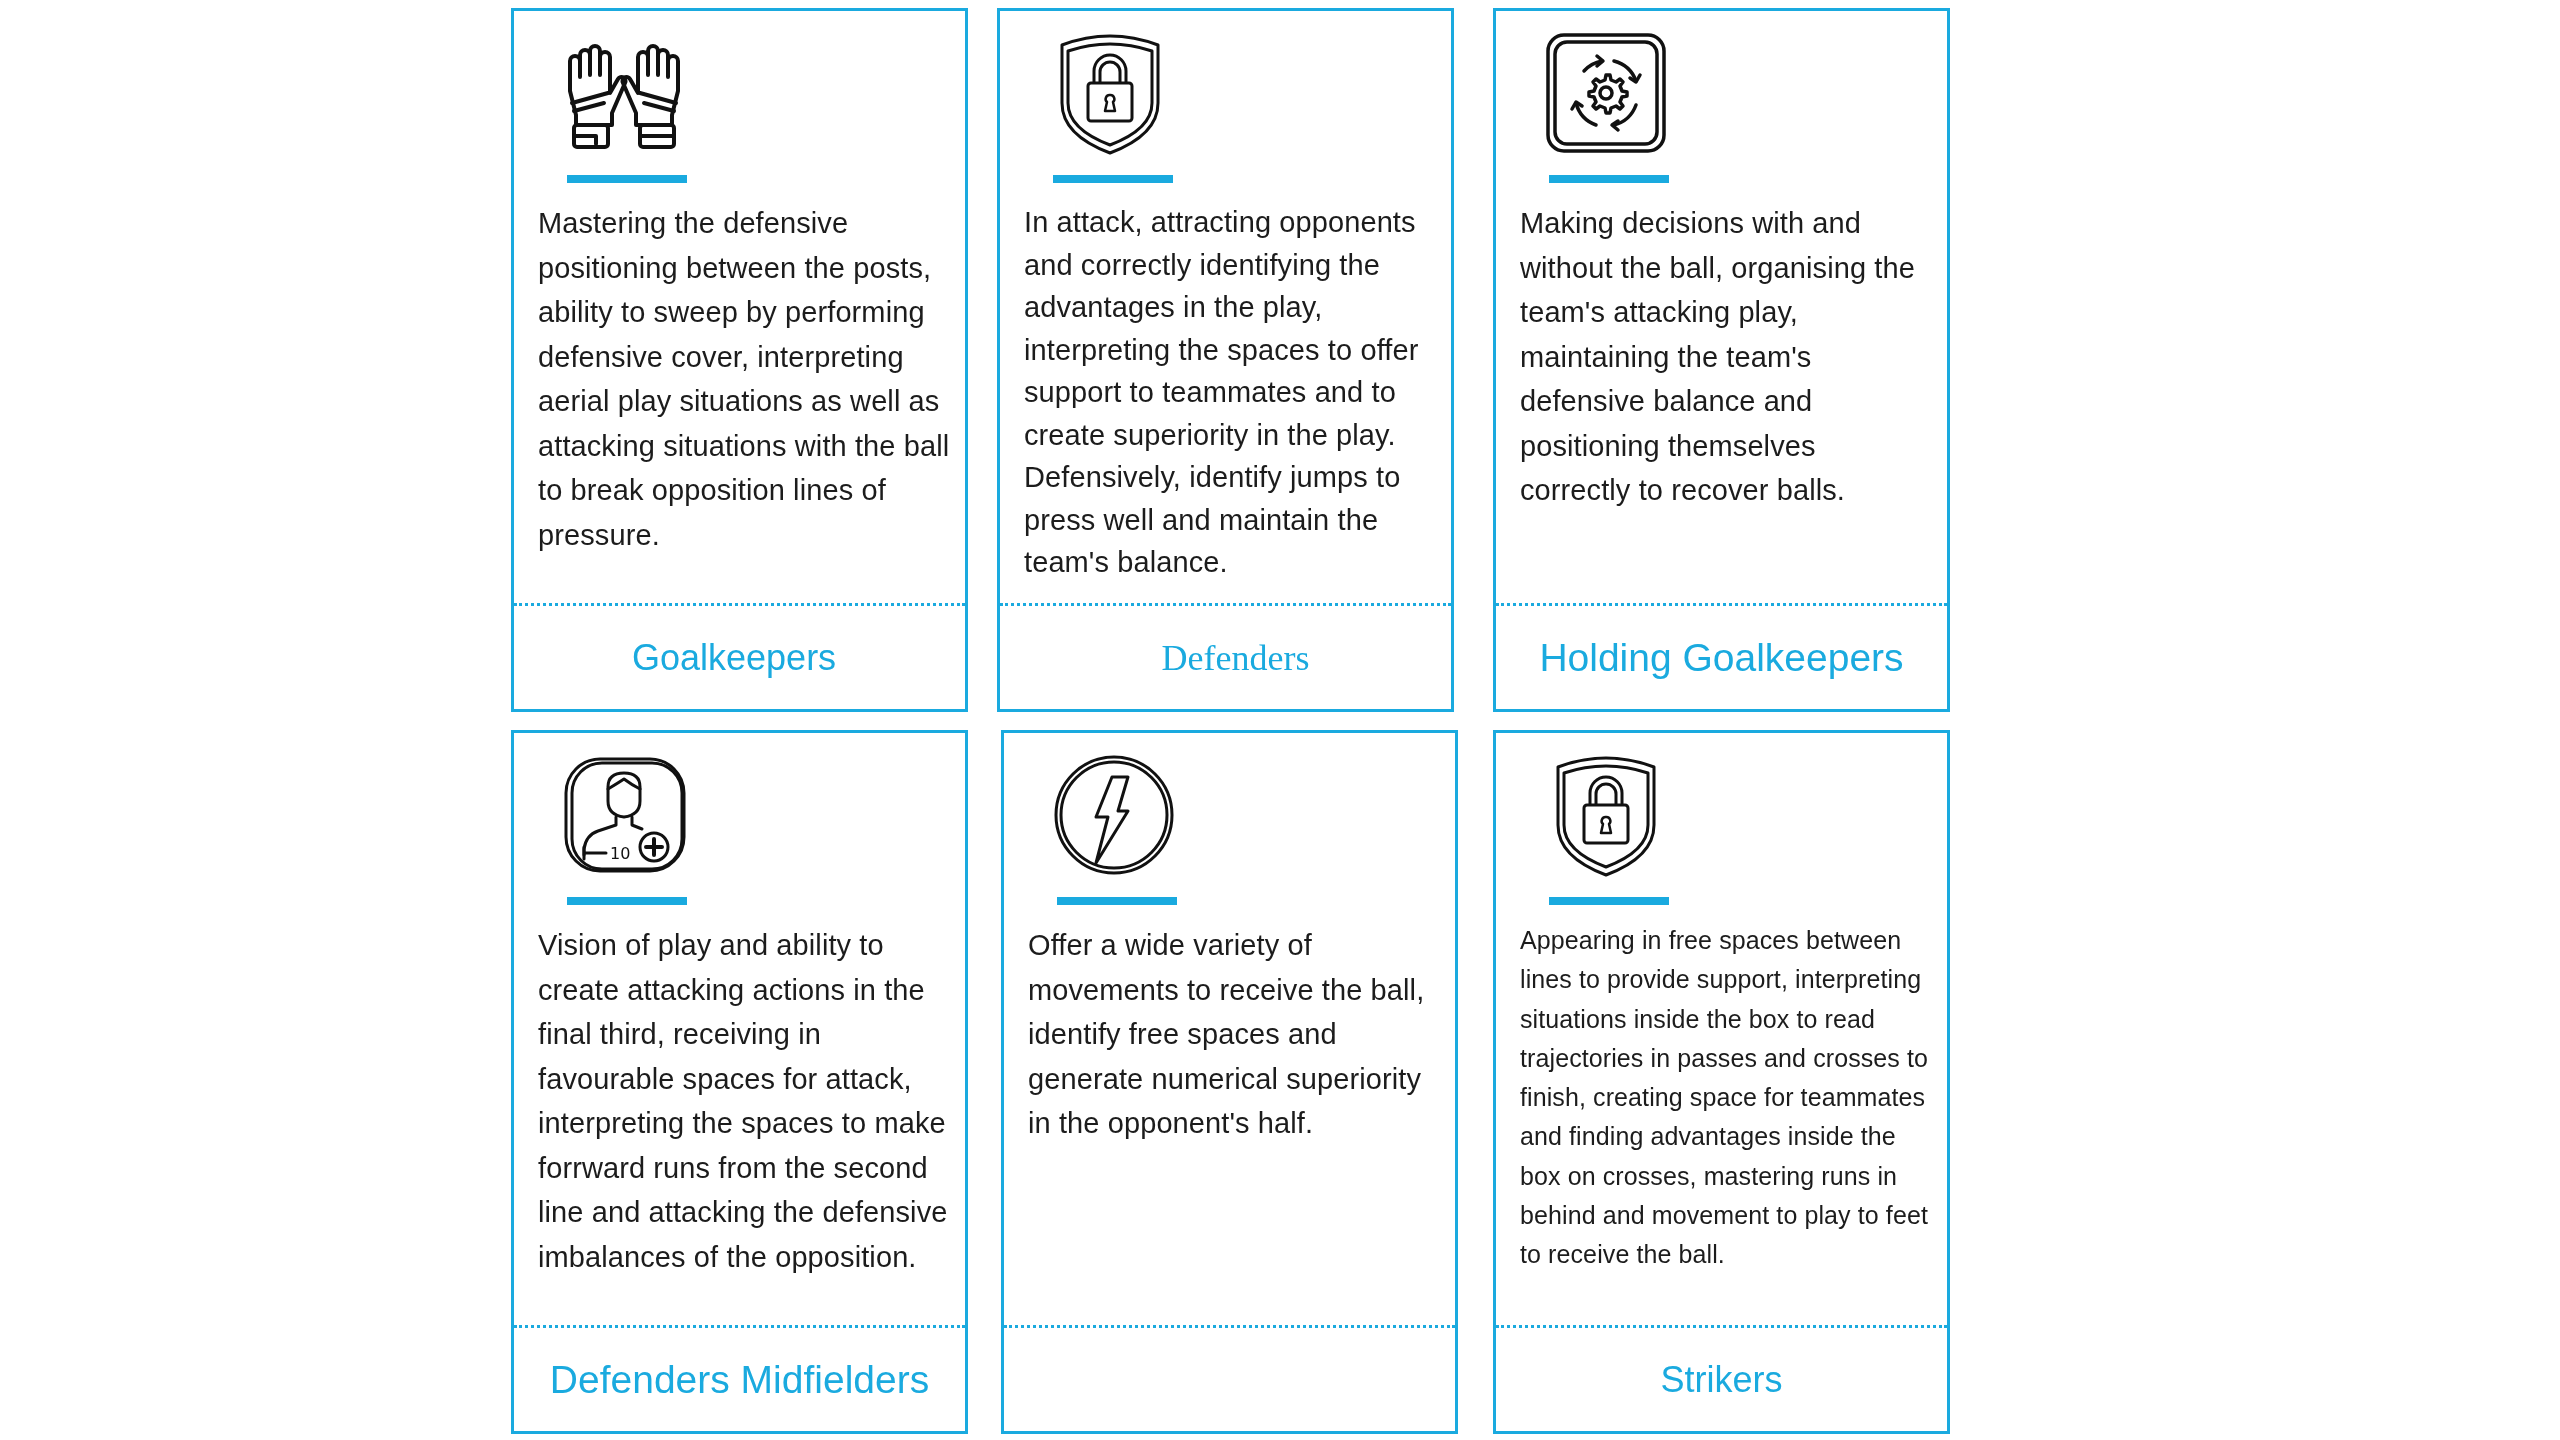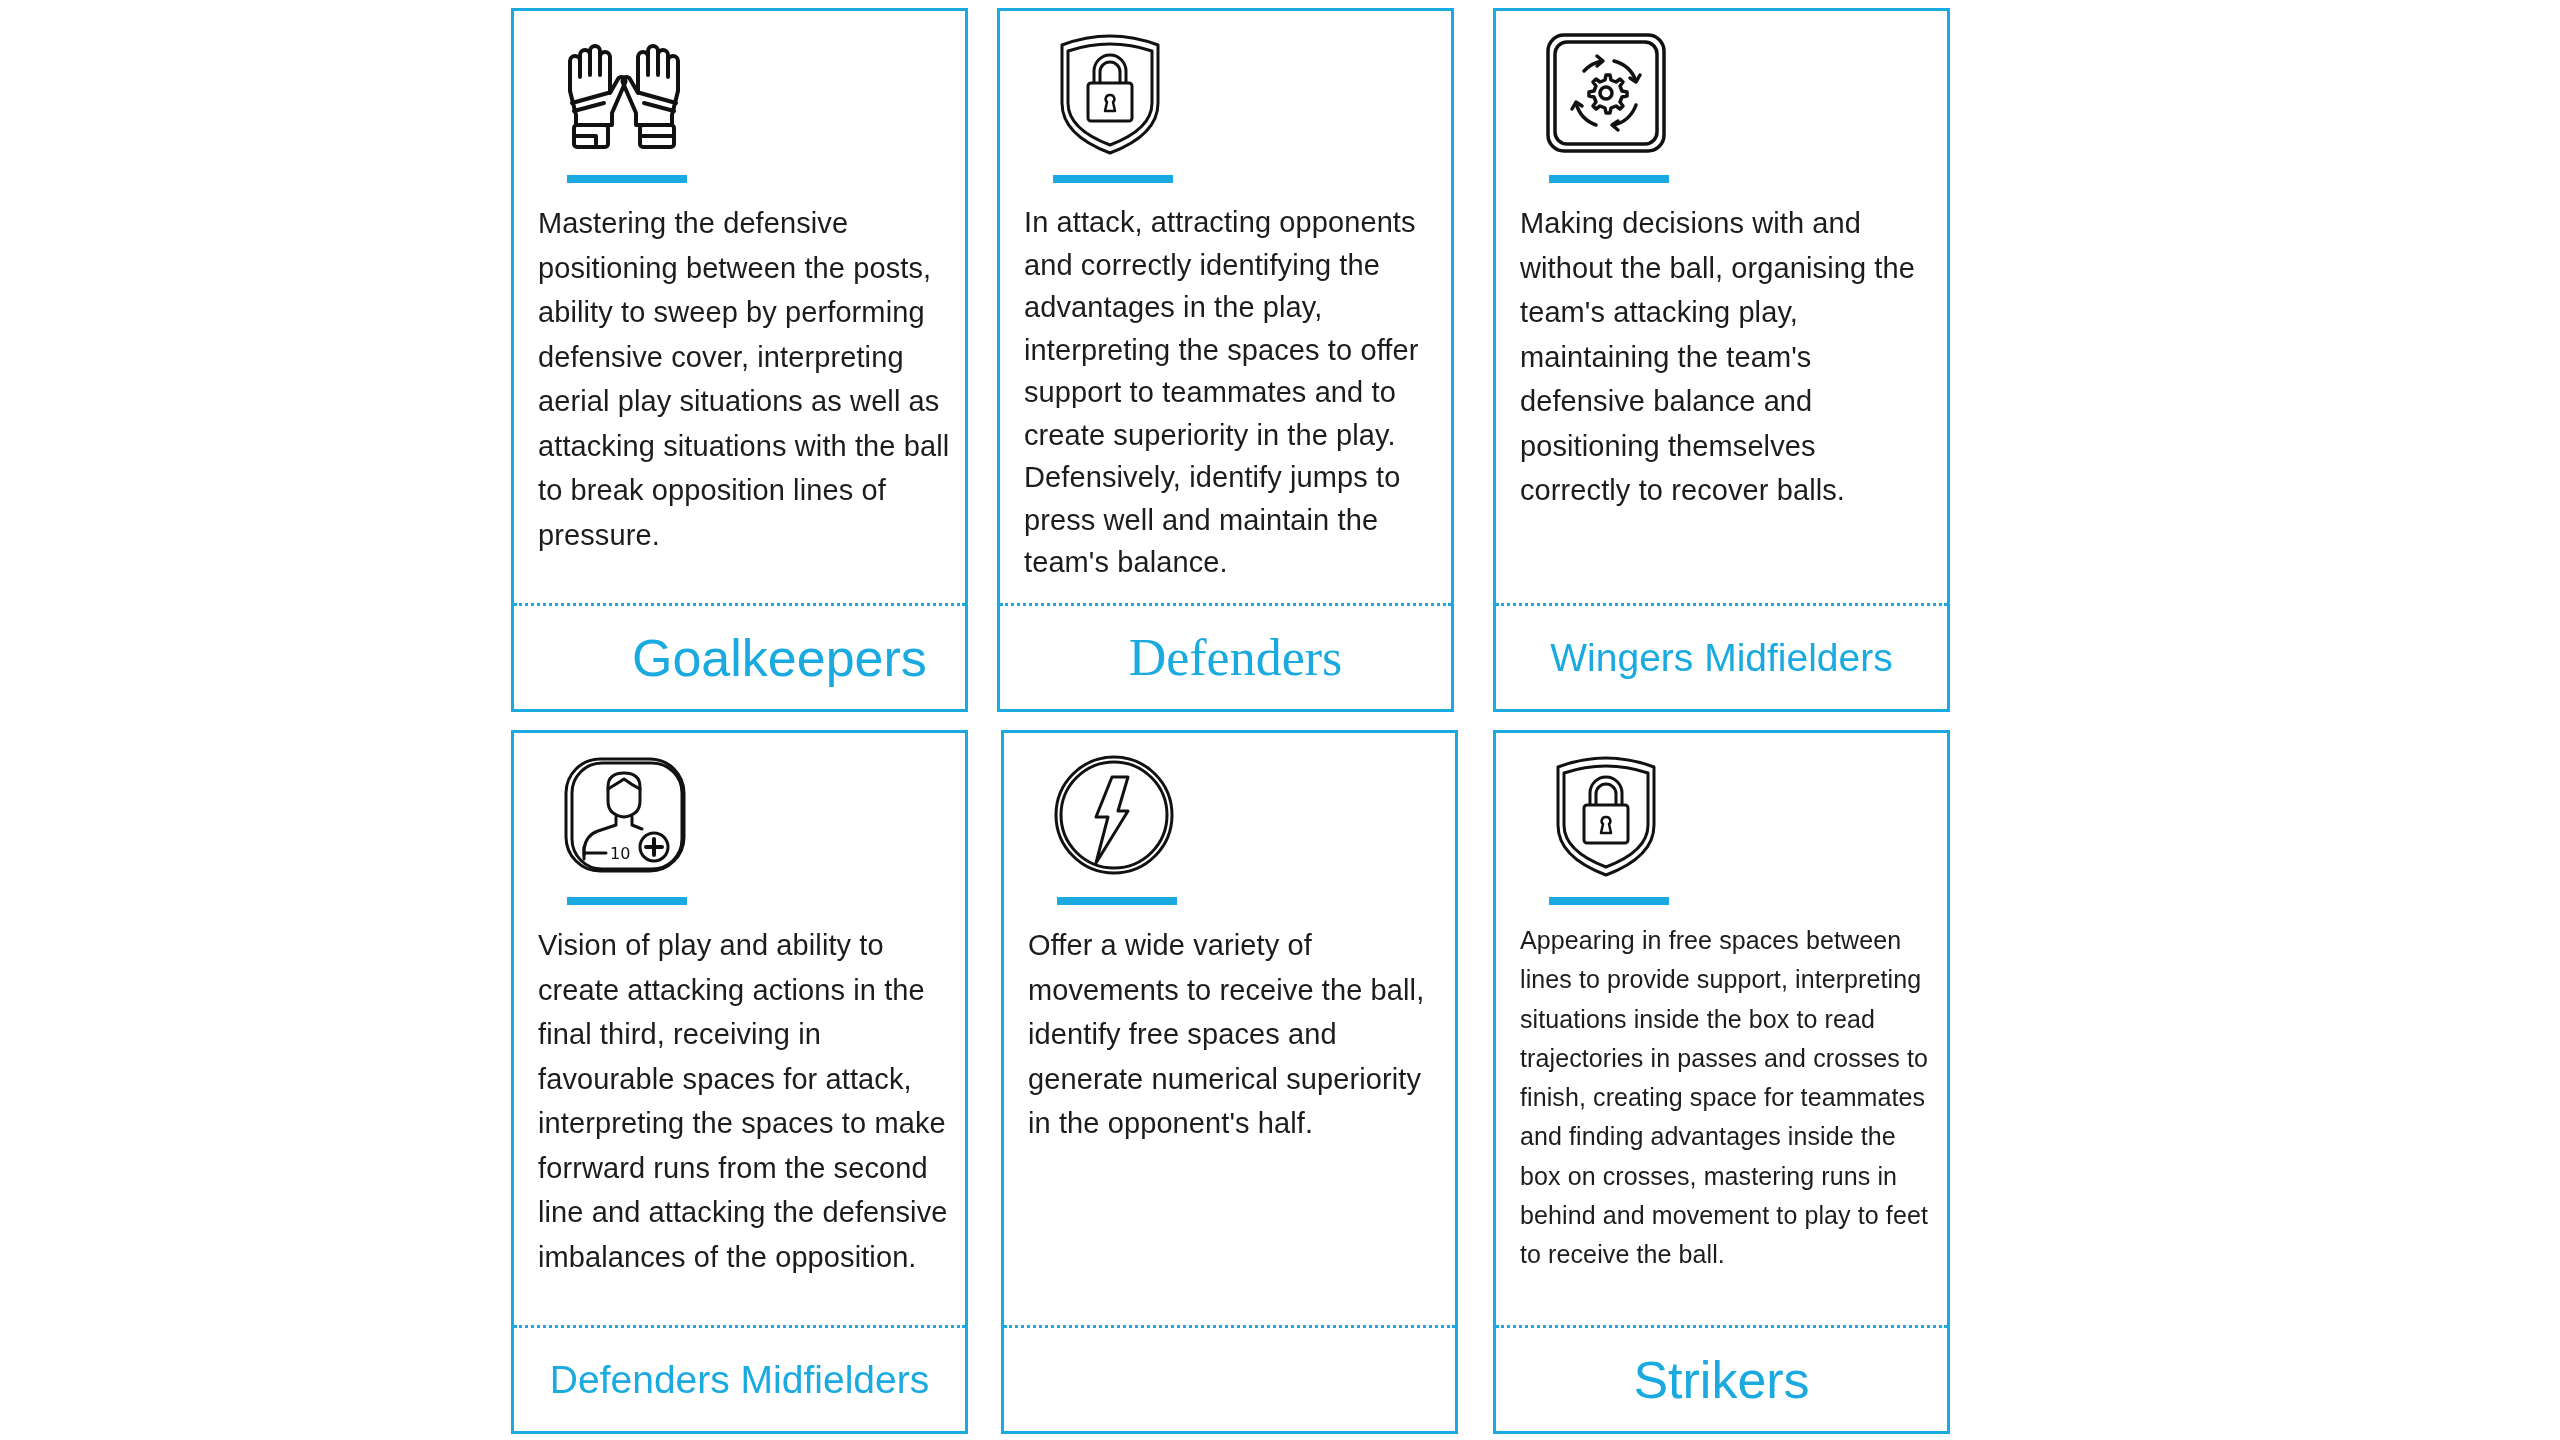--- a/index.html
+++ b/index.html
@@ -11,21 +11,21 @@
   .icon svg { width:100%; height:100%; display:block; }
   .bar { position:absolute; left:53px; top:164px; width:120px; height:8px; background:#1aaadf; }
   .desc { position:absolute; left:24px; right:14px; top:190px; margin:0;
           color:#1c1c1c; font-size:29px; line-height:44.5px; letter-spacing:0.1px; }
   .desc.tight { line-height:42.5px; }
   .desc.small { font-size:25px; line-height:39.3px; top:188px; }
   .divider { position:absolute; left:0; right:0; top:592px; height:0;
              border-top:3px dotted #1aaadf; }
   .title { position:absolute; left:0; right:0; top:595px; bottom:0;
            display:flex; align-items:center; justify-content:center;
-           color:#1aaadf; font-size:52px; }
+           color:#1aaadf; font-size:36px; }
   .title.smaller { font-size:39px; }
   .title.gk { justify-content:flex-start; padding-left:118px; }
   .title.def { padding-left:20px;font-family:Liberation Serif, serif; }
 </style>
 </head>
 <body>
 
 <div class="card" style="left:511px; top:8px;">
   <div class="icon">
     <svg viewBox="0 0 124 124" fill="none" stroke="#111" stroke-width="4" stroke-linejoin="round" stroke-linecap="round">
@@ -81,21 +81,21 @@
       <path d="M96 44 l-4 7 l-6 -4"></path>
       <path d="M92 74 A32 32 0 0 1 70 94"></path>
       <path d="M74 99 l-6 -5 l6 -4"></path>
       <path d="M52 94 A32 32 0 0 1 32 72"></path>
       <path d="M28 78 l4 -7 l6 4"></path>
     </svg>
   </div>
   <div class="bar"></div>
   <p class="desc">Making decisions with and without the ball, organising the team's attacking play, maintaining the team's defensive balance and positioning themselves correctly to recover balls.</p>
   <div class="divider"></div>
-  <div class="title smaller">Wingers Midfielders</div>
+  <div class="title smaller">Holding Goalkeepers</div>
 </div>
 
 <div class="card" style="left:511px; top:730px;text-decoration:underline;">
   <div class="icon">
     <svg viewBox="0 0 124 124" fill="none" stroke="#111" stroke-width="3" stroke-linecap="round" stroke-linejoin="round">
       <rect x="4" y="6" width="118" height="112" rx="34"></rect>
       <rect x="10" y="10" width="110" height="106" rx="30"></rect>
       <path d="M46 34 Q46 20 62 20 Q78 20 78 34 V48 Q78 62 62 64 Q46 62 46 48 Z"></path>
       <path d="M46 36 Q56 30 62 26 Q70 32 78 36"></path>
       <path d="M54 64 v8 l-18 6 Q24 82 22 96 v6"></path>

